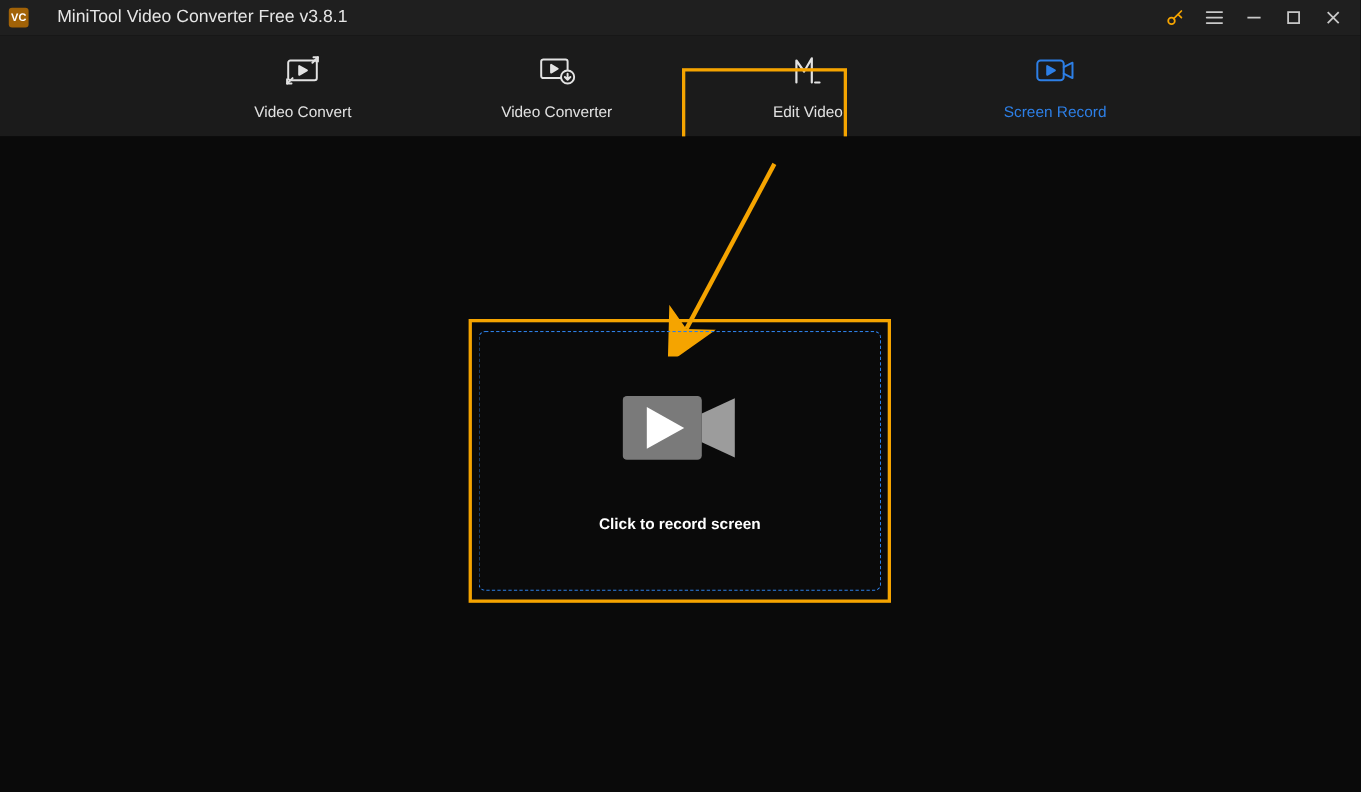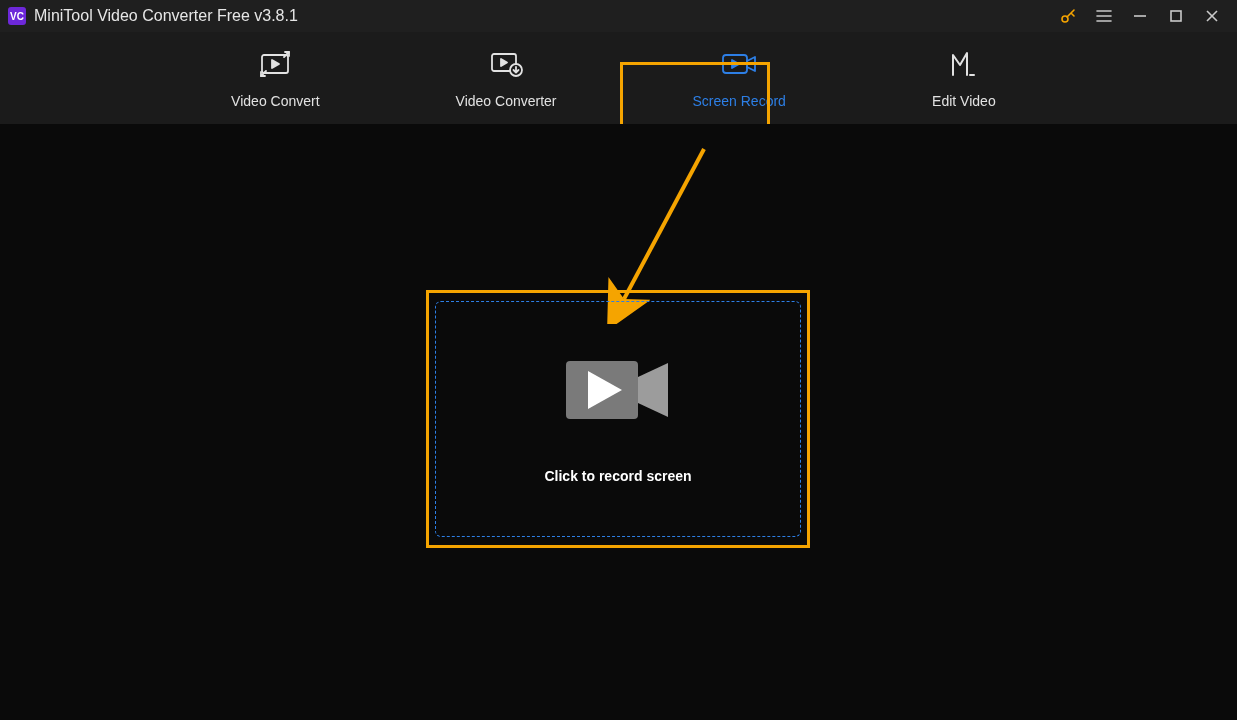--- a/index.html
+++ b/index.html
@@ -15,29 +15,29 @@
   .titlebar {
     height: 32px;
     background: #1f1f1f;
     display: flex;
     align-items: center;
     padding: 0 8px;
   }
   .logo {
     width: 18px;
     height: 18px;
-    background: #6d28d9;
+    background: #a16207;
     border-radius: 3px;
     display: flex;
     align-items: center;
     justify-content: center;
     font-size: 10px;
     font-weight: bold;
     color: #fff;
-    margin-right: 8px;
+    margin-right: 26px;
   }
   .title {
     font-size: 16px;
     color: #e6e6e6;
     flex: 1;
   }
   .win-controls {
     display: flex;
     align-items: center;
     gap: 18px;
@@ -201,43 +201,43 @@
             <rect x="3" y="4" width="24" height="17" rx="2"></rect>
             <polygon points="12,9 12,16 18,12.5" fill="#e2e2e2"></polygon>
             <circle cx="27" cy="20" r="6" fill="#1b1b1b"></circle>
             <path d="M27 17 L27 22 M24.5 20 L27 22.5 L29.5 20"></path>
           </g>
         </svg>
     </div>
     <span class="label">Video Converter</span>
   </div>
 
+  <div class="nav-item">
+    <div class="icon-wrap">
+      <svg width="30" height="28" viewBox="0 0 30 28">
+          <g stroke="#e2e2e2" stroke-width="2" fill="none" stroke-linecap="round" stroke-linejoin="round">
+            <path d="M4 25 L4 5 L11 15 L18 3 L18 25"></path>
+            <path d="M21 25 L25 25"></path>
+          </g>
+        </svg>
+    </div>
+    <span class="label">Edit Video</span>
+  </div>
+
   <div class="nav-item active">
     <div class="icon-wrap">
       <svg width="38" height="26" viewBox="0 0 38 26">
           <g stroke="#2d7fe6" stroke-width="1.8" fill="none" stroke-linecap="round" stroke-linejoin="round">
             <rect x="3" y="4" width="24" height="18" rx="3"></rect>
             <polygon points="12,9 12,17 19,13" fill="#2d7fe6"></polygon>
             <path d="M27 10 L35 6 L35 20 L27 16"></path>
           </g>
         </svg>
     </div>
     <span class="label">Screen Record</span>
-  </div>
-
-  <div class="nav-item">
-    <div class="icon-wrap">
-      <svg width="30" height="28" viewBox="0 0 30 28">
-          <g stroke="#e2e2e2" stroke-width="2" fill="none" stroke-linecap="round" stroke-linejoin="round">
-            <path d="M4 25 L4 5 L11 15 L18 3 L18 25"></path>
-            <path d="M21 25 L25 25"></path>
-          </g>
-        </svg>
-    </div>
-    <span class="label">Edit Video</span>
   </div>
 
   <div class="nav-highlight"></div>
 </div>
 
 <div class="main">
 
   <svg class="arrow" width="120" height="180" viewBox="0 0 120 180">
     <defs>
       <marker id="ah" markerWidth="12" markerHeight="12" refX="3" refY="6" orient="auto">

